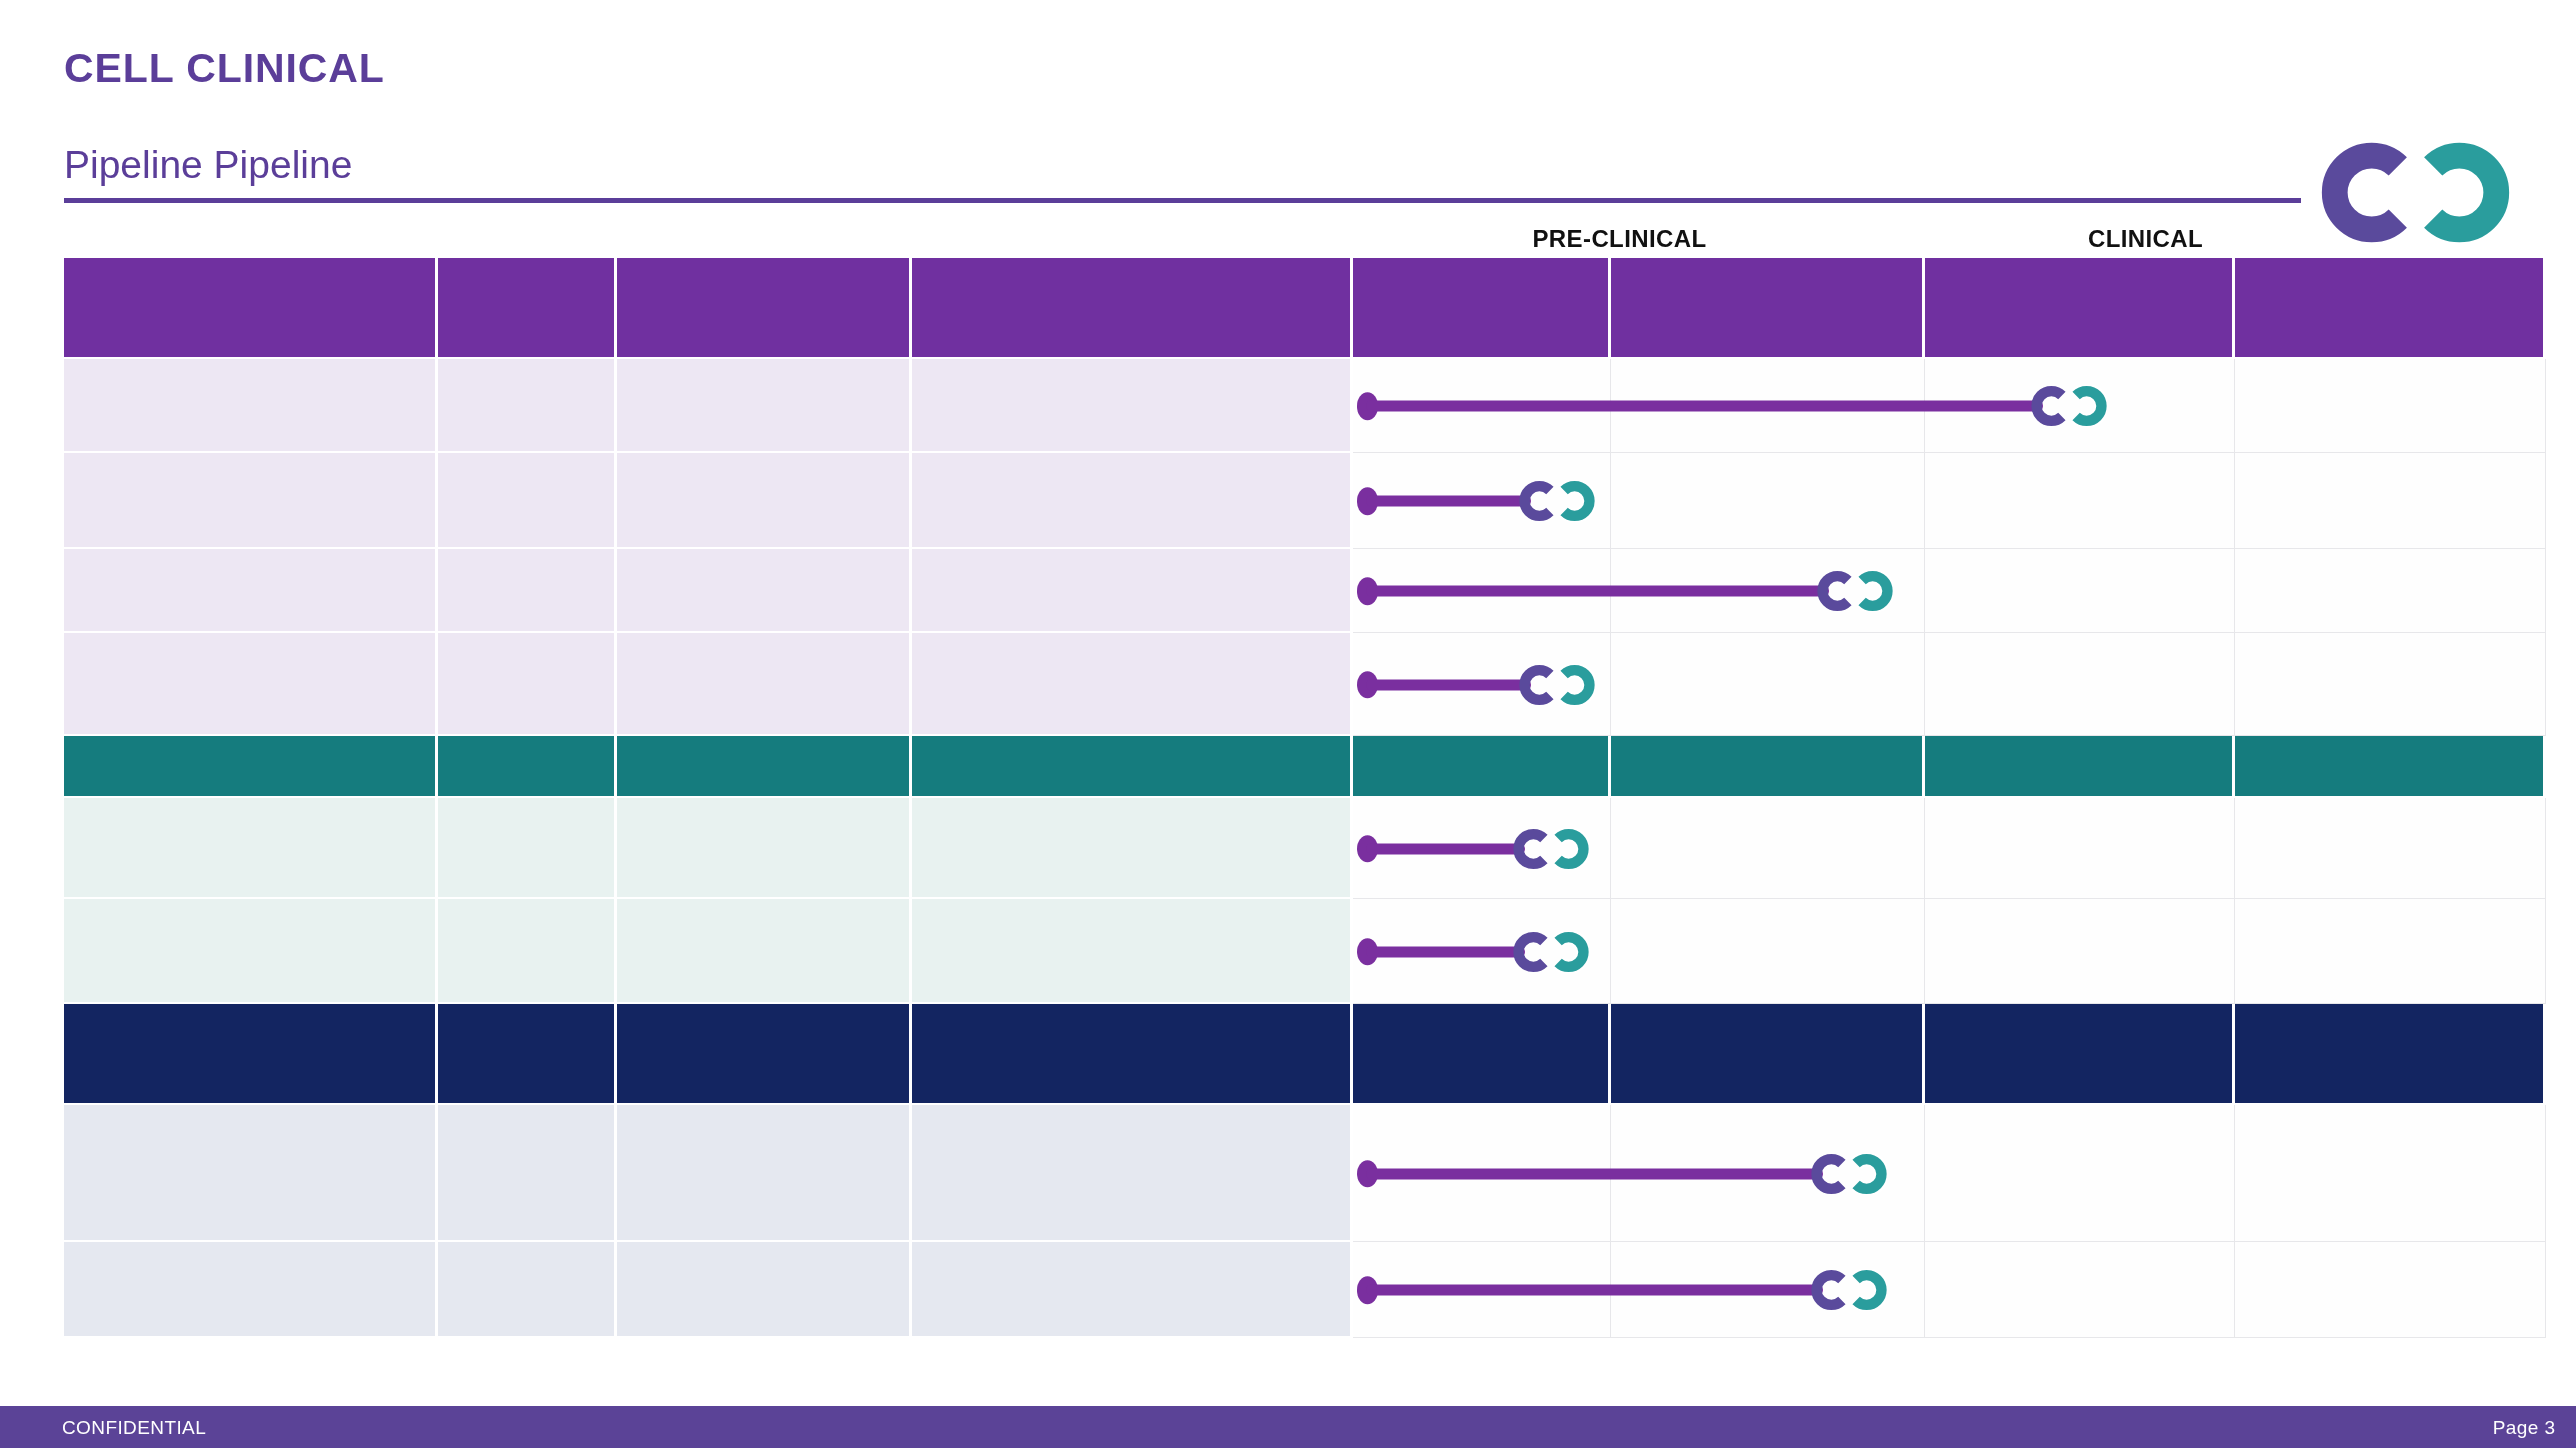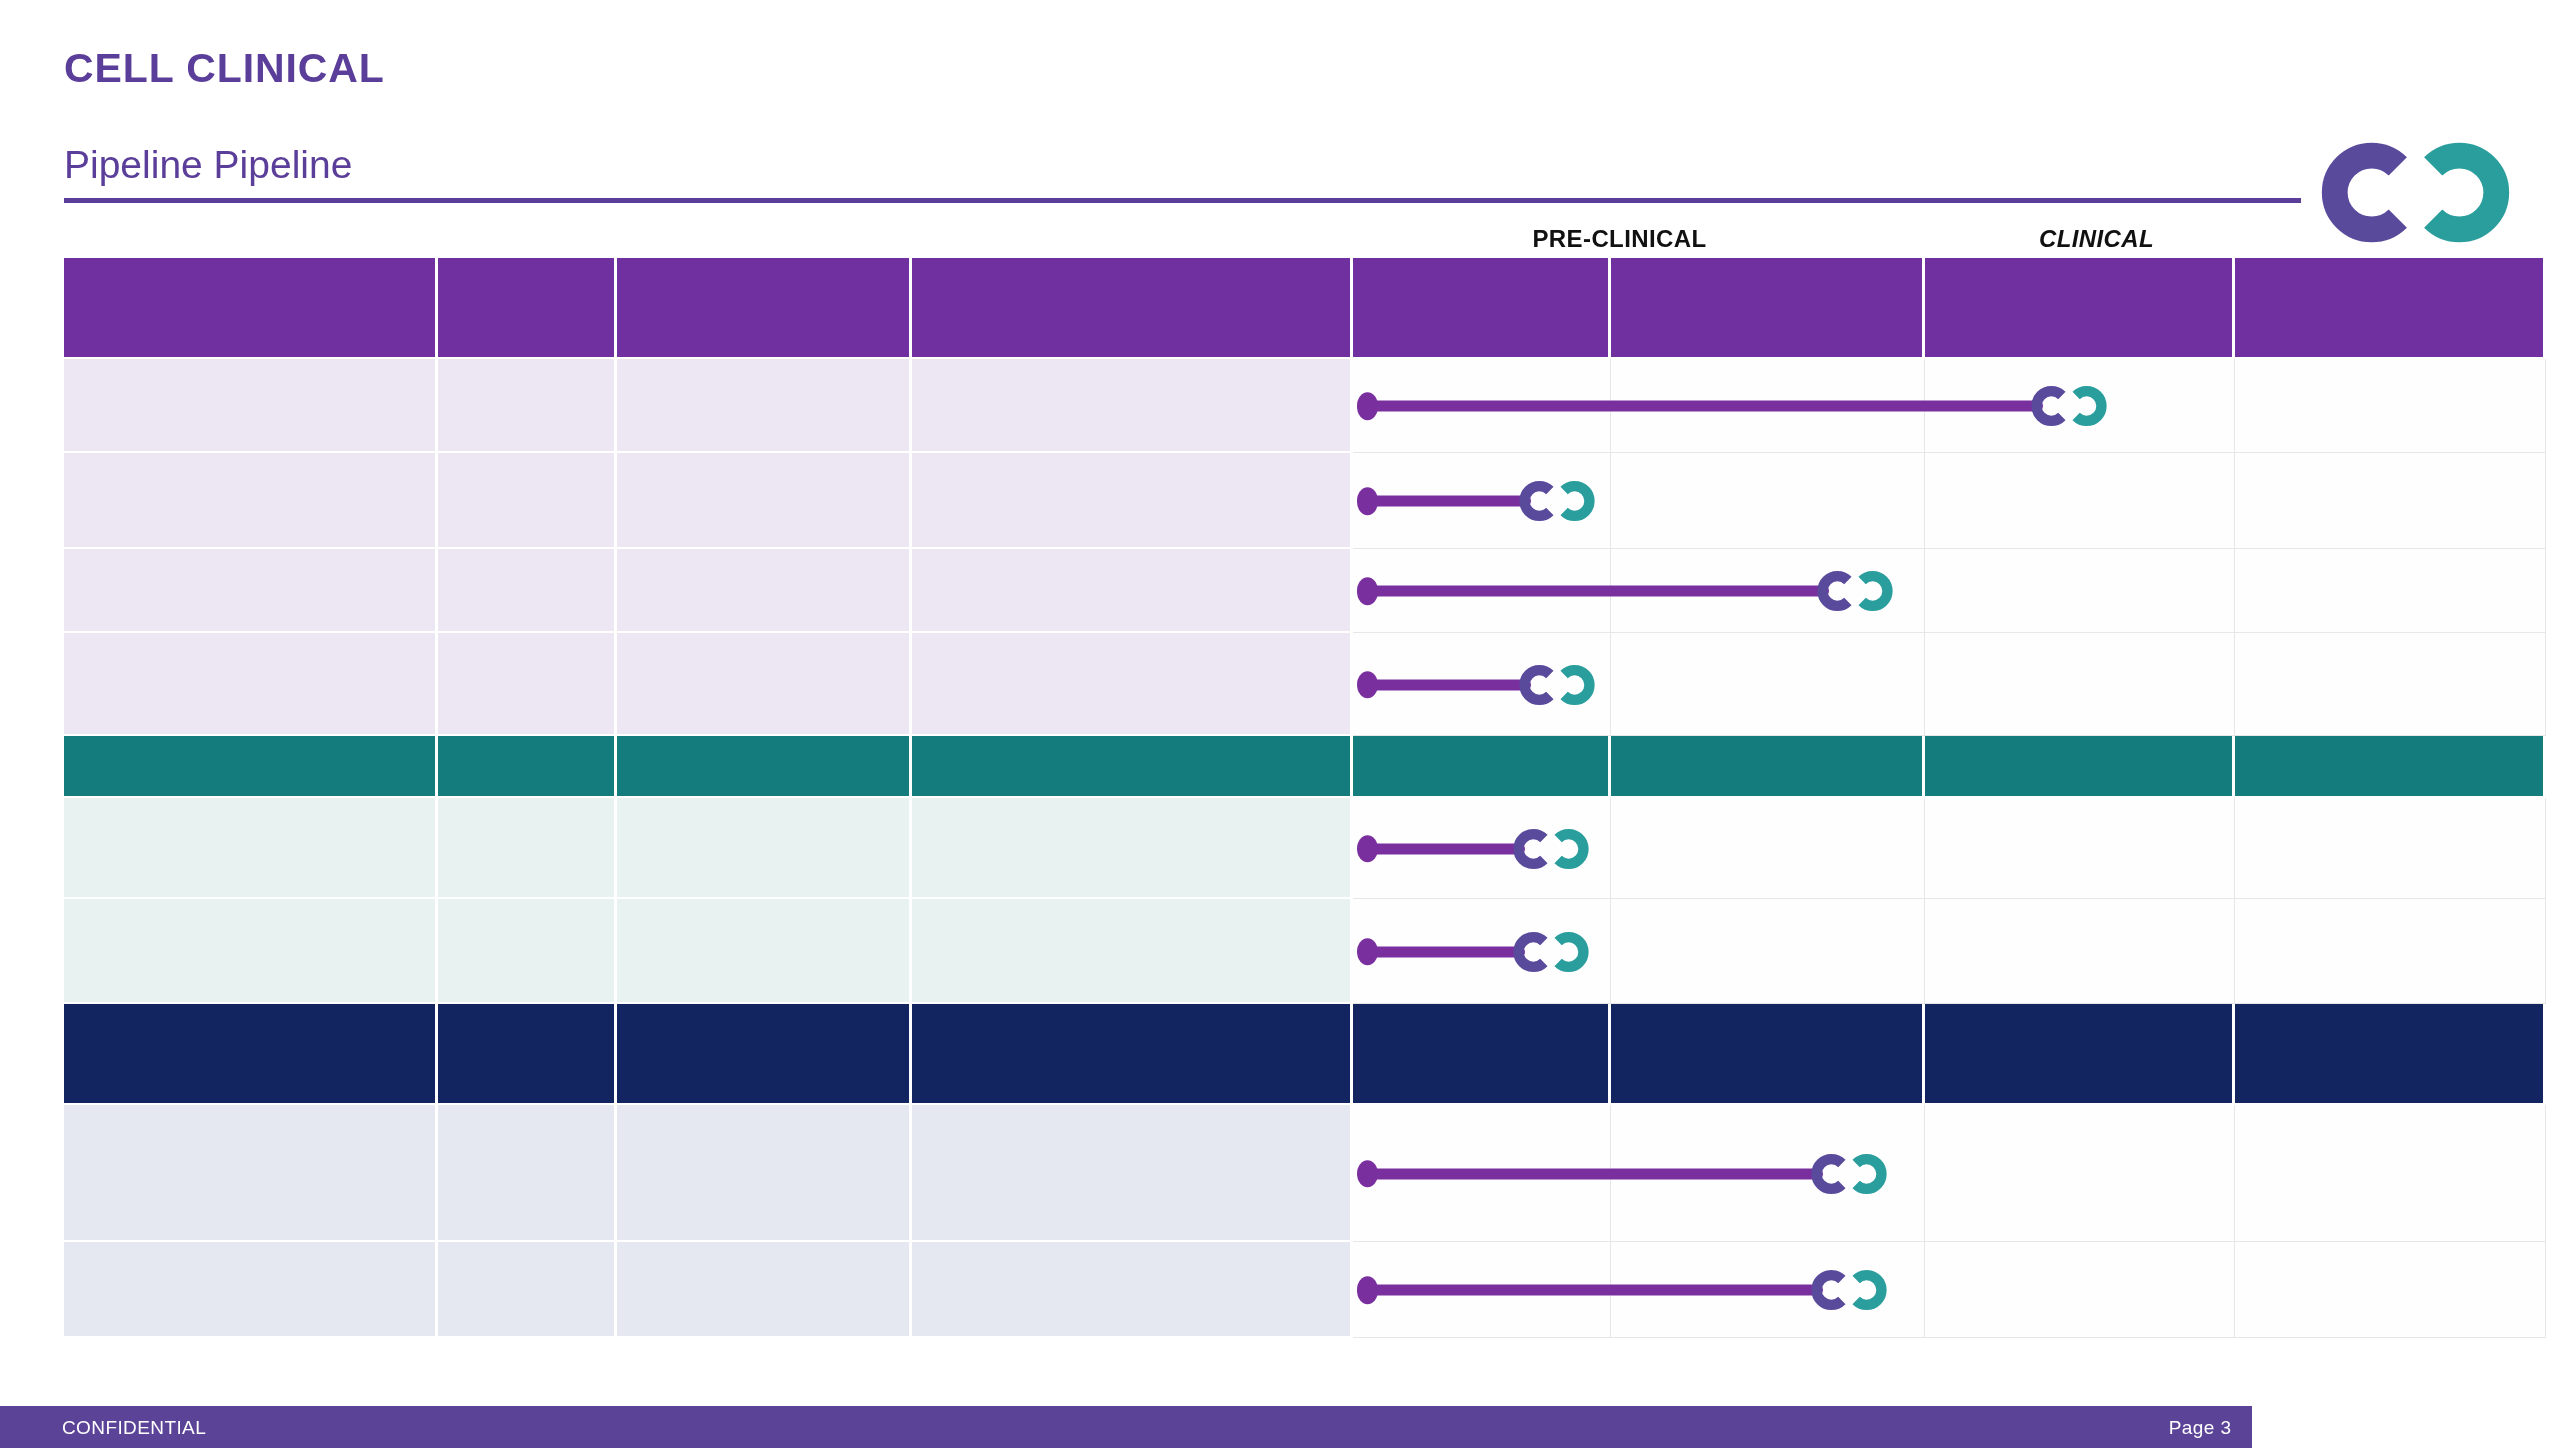--- a/index.html
+++ b/index.html
@@ -17,21 +17,21 @@
   
   .corner-logo{position:absolute;left:2321px;top:142px;width:189px;height:101px;}
   .logo-c-purple{stroke:var(--logo_purple,#5a4a9c);stroke-width:30;fill:none;}
   .logo-c-white{stroke:#fff;stroke-width:44;fill:none;}
   .logo-c-teal{stroke:var(--logo_teal,#2a9d9d);stroke-width:30;fill:none;}
 
   
   .stage-label{position:absolute;top:225px;width:343px;text-align:center;font-size:24px;
     font-weight:bold;color:#111;letter-spacing:0.4px;}
   .stage-label.pre{left:1448px;}
-  .stage-label.clin{left:1925px;font-style:italic;}
+  .stage-label.clin{left:1974px;}
 
   
   .ptable{position:absolute;left:64px;top:258px;width:2482px;}
   .trow{display:flex;position:relative;box-sizing:border-box;}
   .cell{box-sizing:border-box;display:flex;align-items:center;justify-content:center;
     font-size:26px;color:#1a1a1a;text-align:center;line-height:1.2;}
   .cell.left{justify-content:flex-start;text-align:left;padding-left:15.5px;}
   .hcell{font-weight:bold;color:#fff;font-size:27px;border-right:3.4px solid #fff;border-bottom:2.6px solid #fff;}
   .hcell.reg{font-weight:400;}
   .hcell.flushleft{justify-content:flex-start;text-align:left;padding-left:8.6px;}
@@ -52,21 +52,21 @@
 
   
   .bar-zone{position:absolute;left:1290px;top:0;width:1193px;height:100%;pointer-events:none;}
   .bar-dot{position:absolute;left:2.6px;top:50%;transform:translateY(-50%);
     width:21.5px;height:27.5px;border-radius:50%;background:var(--bar_purple,#7a2f9f);}
   .bar-line{position:absolute;top:50%;transform:translateY(-50%);height:11px;border-radius:6px;
     background:var(--bar_purple,#7a2f9f);}
   .bar-logo{position:absolute;top:50%;transform:translateY(-50%);width:76px;height:41px;}
 
   
-  .footer{position:absolute;left:0;top:1406px;width:2252px;height:43px;
+  .footer{position:absolute;left:0;top:1406px;width:2576px;height:43px;
     background:var(--footer_purple,#5b4397);display:flex;align-items:center;
     justify-content:space-between;padding:0 20.6px 0 62px;box-sizing:border-box;}
   .footer span{color:#fff;font-size:19px;letter-spacing:0.4px;}
 </style>
 </head>
 <body>
 
 <div class="slide">
 
   <div class="title">CELL CLINICAL</div>

